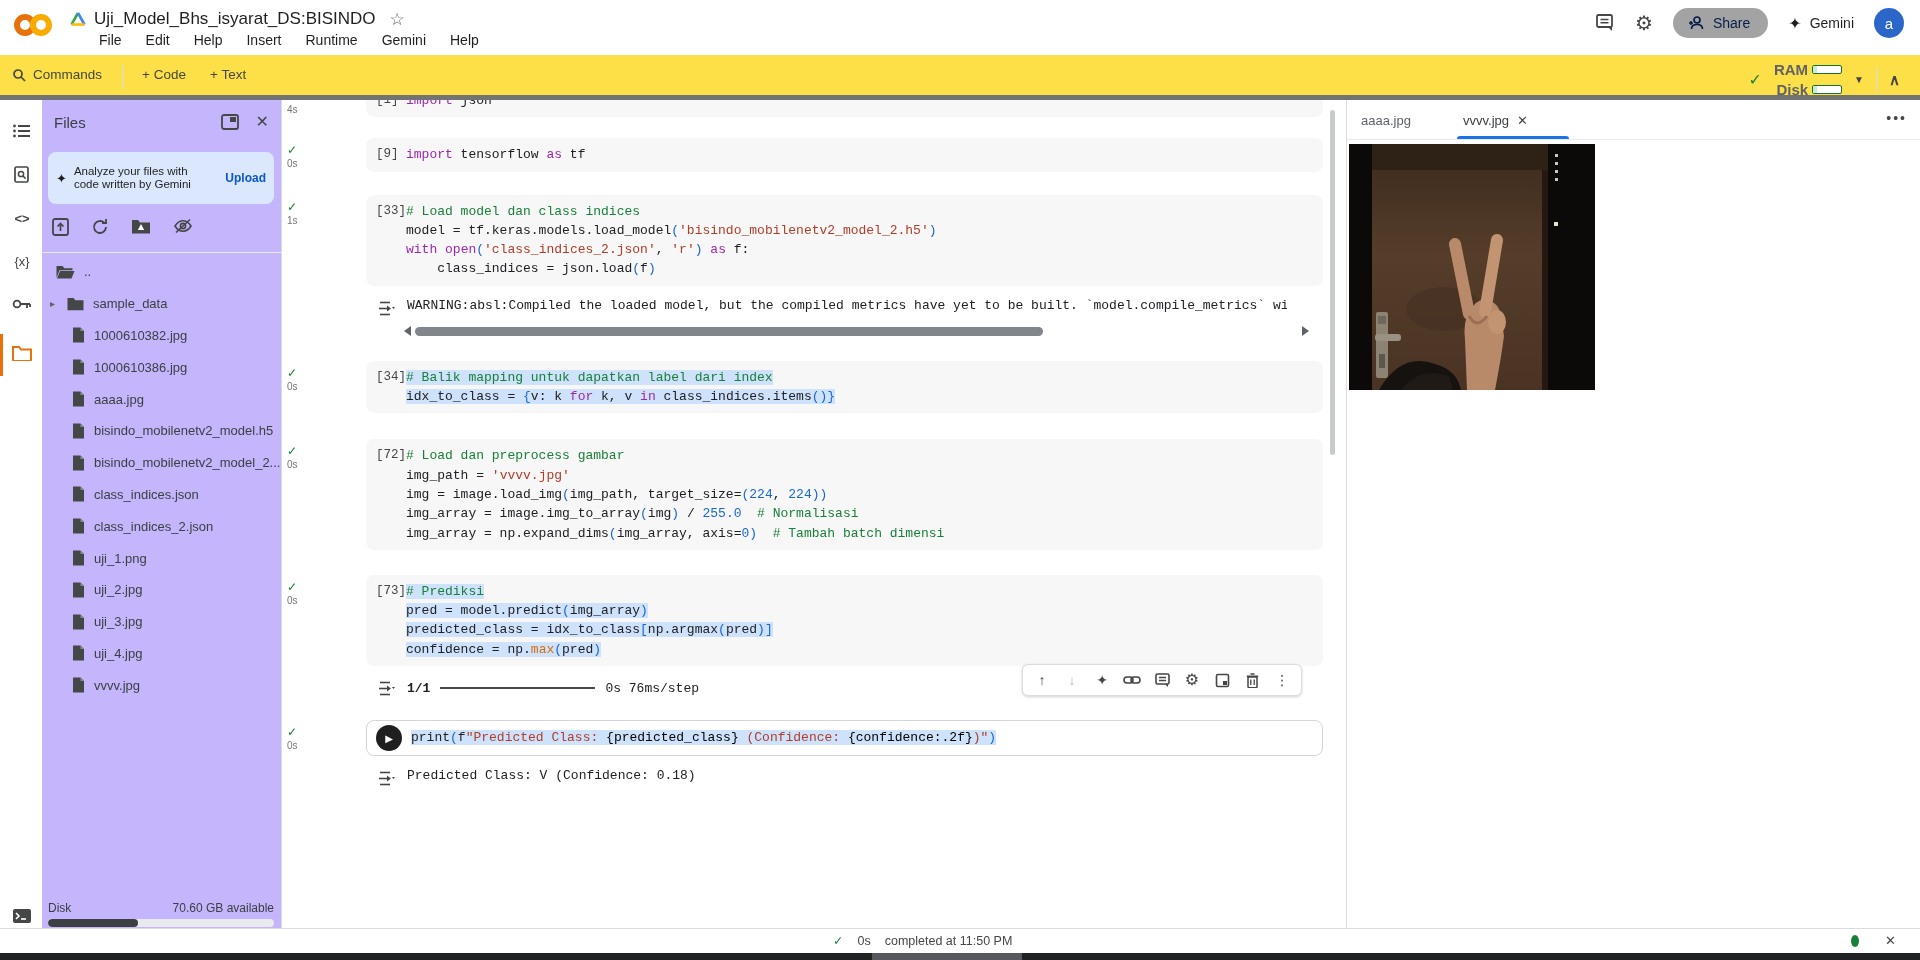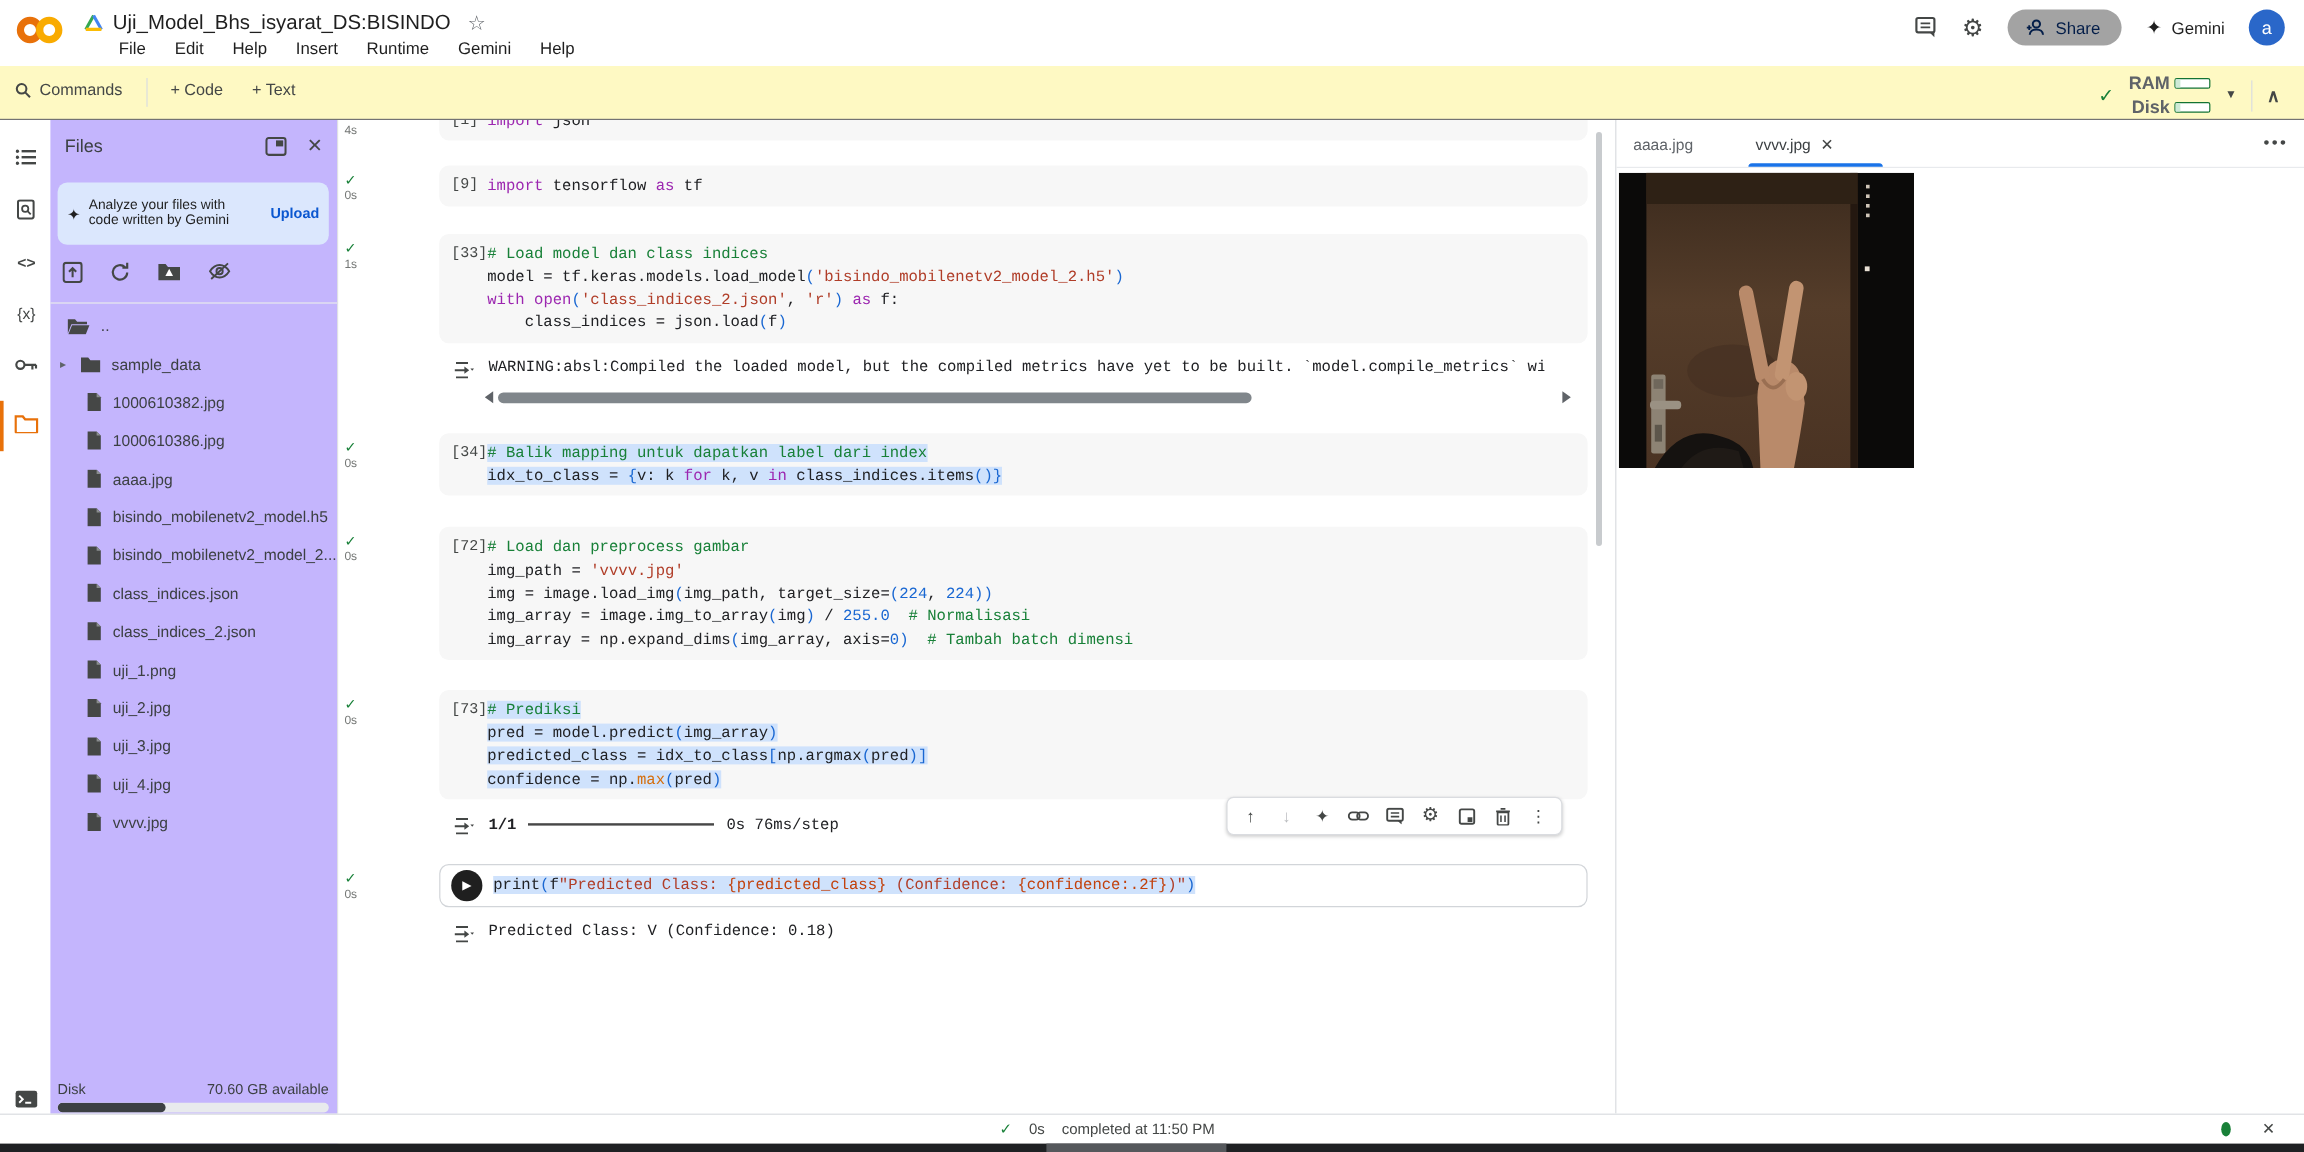--- a/index.html
+++ b/index.html
@@ -20,22 +20,22 @@
   #topbar-right { position:absolute; right:16px; top:8px; display:flex; align-items:center; gap:20px; }
   .tb-ic { color:#444746; }
   #share-btn { display:flex; align-items:center; gap:8px; background:#a3a3a3; color:#041e49;
     border-radius:18px; padding:7px 18px 7px 14px; font-size:14px; }
   #gemini-btn { display:flex; align-items:center; gap:8px; font-size:14px; color:#1f1f1f; }
   .sparkle { font-size:16px; color:#1f1f1f; }
   #avatar { width:30px; height:30px; border-radius:50%; background:#2a67c9; color:#fff;
     display:flex; align-items:center; justify-content:center; font-size:15px; }
 
   
-  #toolbar { position:absolute; left:0; top:55px; width:1920px; height:45px; background:#fef9c3;
-    border-bottom:1px solid #737373; }
+  #toolbar { position:absolute; left:0; top:55px; width:1920px; height:45px; background:#fde047;
+    border-bottom:5px solid #737373; }
   #cmd-btn { position:absolute; left:12px; top:12px; display:flex; gap:7px; align-items:center;
     font-size:13.5px; color:#444746; }
   .tb-div { position:absolute; left:122px; top:10px; width:1px; height:24px; background:#dadce0; }
   #add-code { position:absolute; left:142px; top:12px; font-size:13.5px; color:#444746; }
   #add-text { position:absolute; left:210px; top:12px; font-size:13.5px; color:#444746; }
   #res-area { position:absolute; right:20px; top:6px; display:flex; align-items:center; gap:12px; }
   #res-check { color:#188038; font-size:16px; }
   .gauge-col { display:flex; flex-direction:column; gap:3px; font-size:15px; color:#5f6368;font-weight:bold; }
   .gauge-row { display:flex; align-items:center; gap:4px; justify-content:flex-end; }
   .gauge { width:30px; height:9px; border:1px solid #137333; border-radius:2px; background:#fff; position:relative; }
@@ -80,21 +80,21 @@
   .gcheck { display:block; color:#188038; font-size:12px; line-height:12px; }
   .gtime { display:block; margin-top:2px; }
   .cbody { margin-left:84px; width:957px; background:#f7f7f7; border-radius:8px; padding:7px 0 7px 0;
     display:flex; }
   .cbody.focused { background:#fff; border:1px solid #d2d5d9; border-radius:8px; padding:4px 0; align-items:center; }
   .execno { width:40px; flex:none; text-align:left; padding-left:10px; font-family:"Liberation Mono", monospace;
     font-size:12.5px; color:#444746; padding-top:2px; }
   .code { font-family:"Liberation Mono", monospace; font-size:13px; line-height:19.3px; white-space:pre; }
   .tk-k { color:#9c27b0; } .tk-s { color:#b03d28; } .tk-c { color:#188038; }
   .tk-n { color:#1967d2; } .tk-p { color:#1967d2; } .tk-d { color:#202124; }
-  .tk-b { color:#d56e0c; } .tk-e { color:#c2410c; }
+  .tk-b { color:#d56e0c; } .tk-e { color:#000000; }
   .selbg { background:#cfe2fc; }
   .runbtn { width:26px; height:26px; border-radius:50%; background:#1f1f1f; color:#fff; border:none;
     margin:0 9px; flex:none; font-size:10px; display:flex; align-items:center; justify-content:center; }
   .outrow { margin-left:84px; display:flex; gap:12px; align-items:flex-start; padding-left:12px; }
   .outtxt { font-family:"Liberation Mono", monospace; font-size:13px; color:#202124; white-space:nowrap;
     overflow:hidden; width:880px; }
   .pb-left { font-family:"Liberation Mono", monospace; font-size:13px; font-weight:bold; color:#202124; }
   .pb-line { display:inline-block; width:155px; height:2px; background:#474747; margin:0 10px 3px 10px; }
   .pb-right { font-family:"Liberation Mono", monospace; font-size:13px; color:#202124; }
   #hscroll { margin:10px 0 0 122px; width:905px; height:11px; display:flex; align-items:center; gap:4px; }

